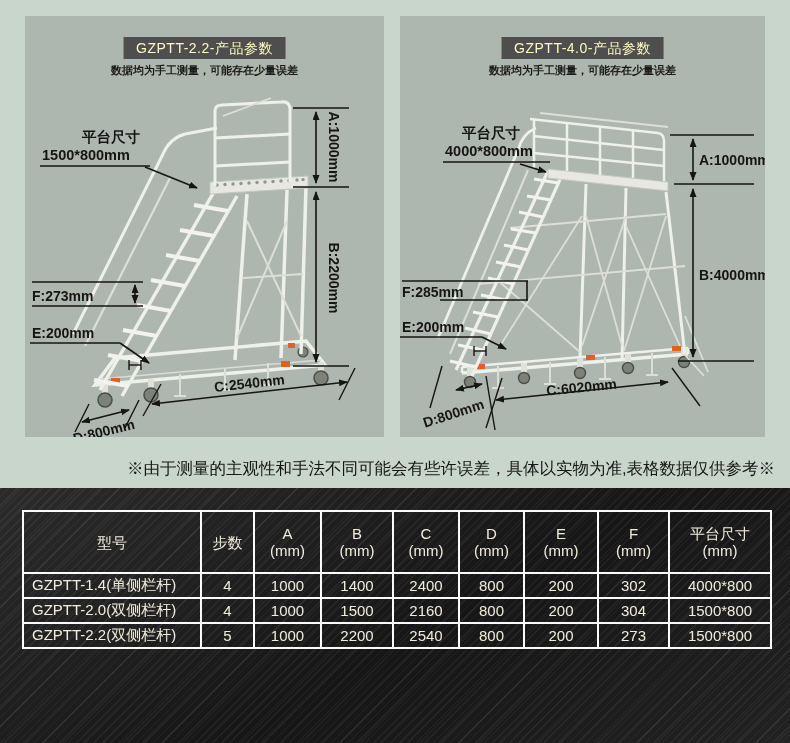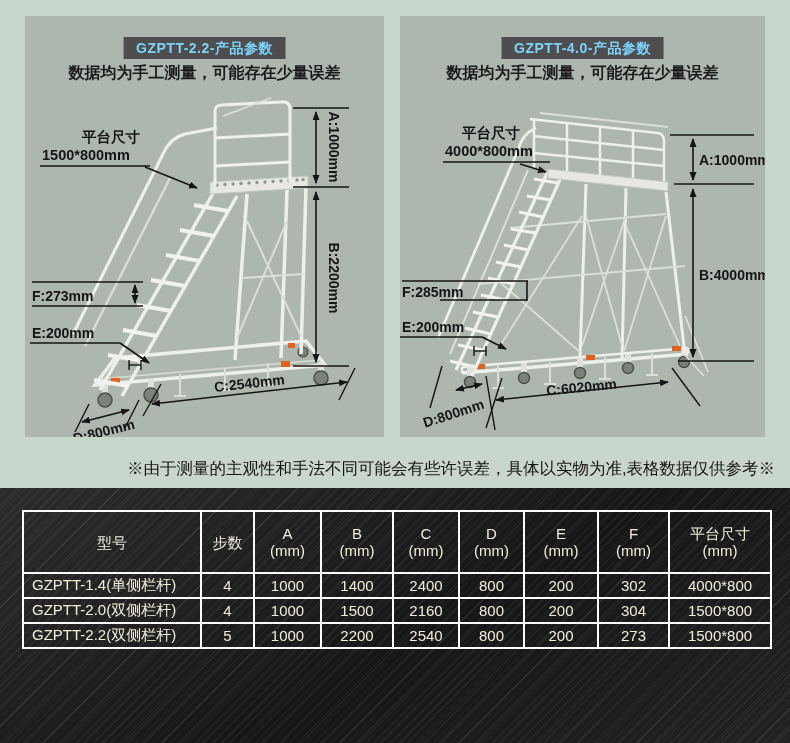--- a/index.html
+++ b/index.html
@@ -2,24 +2,24 @@
 <html><head>
 <meta charset="utf-8">
 <style>
   html,body{margin:0;padding:0;}
   .canvas{position:relative;width:790px;height:743px;background:#c9d6cb;overflow:hidden;
           font-family:"Liberation Sans",sans-serif;}
   .panel{position:absolute;top:16px;height:421px;background:#aeb7af;}
   .panel.left{left:25px;width:359px;}
   .panel.right{left:400px;width:365px;}
   .badge{position:absolute;top:21px;left:50%;transform:translateX(-50%);
-         background:#4e4e4e;color:#7dd3fc;font-weight:bold;font-size:14px;line-height:20px;
+         background:#4e4e4e;color:#fef9c3;font-weight:normal;font-size:14px;line-height:20px;
          padding:1px 13px;white-space:nowrap;letter-spacing:.5px;}
   .subtitle{position:absolute;top:47px;left:0;width:100%;text-align:center;
-            font-size:16px;font-weight:bold;color:#1b1b1b;white-space:nowrap;}
+            font-size:11px;font-weight:bold;color:#1b1b1b;white-space:nowrap;}
   .drawing{position:absolute;left:0;top:0;width:100%;height:100%;}
   svg text{font-family:"Liberation Sans",sans-serif;}
   .dim-label{fill:#151515;font-weight:bold;font-size:14px;}
   .dim-label.big{font-size:14.5px;}
   .note{position:absolute;top:458px;right:15px;font-size:16.5px;color:#151515;white-space:nowrap;}
   .black-section{position:absolute;left:0;top:488px;width:790px;height:255px;
      background:
        repeating-linear-gradient(135deg, rgba(255,255,255,0.055) 0 1px, rgba(255,255,255,0) 1px 6px),
        repeating-linear-gradient(135deg, rgba(255,255,255,0.035) 0 2px, rgba(0,0,0,0) 2px 14px),
        linear-gradient(150deg,#2b2b2b 0%,#161616 55%,#222 100%);}

